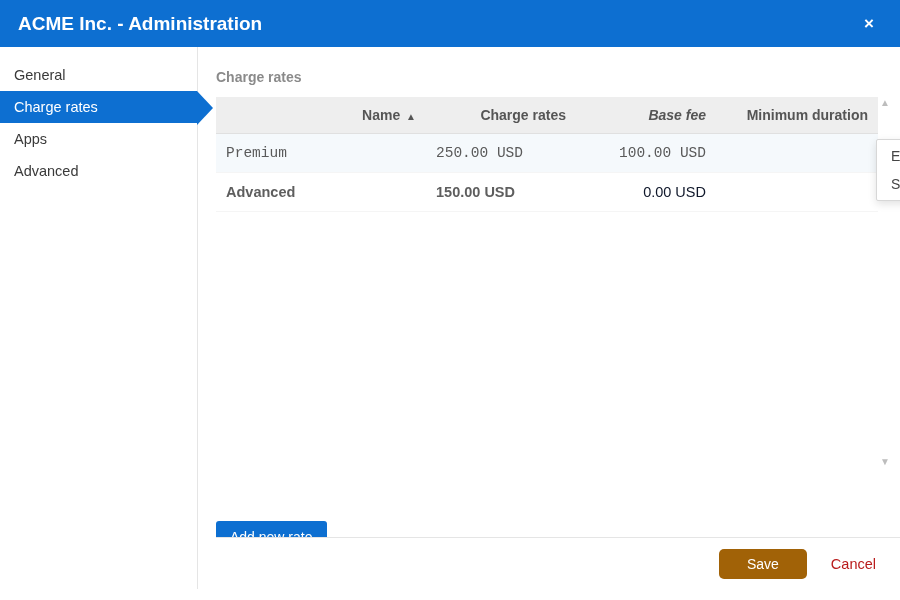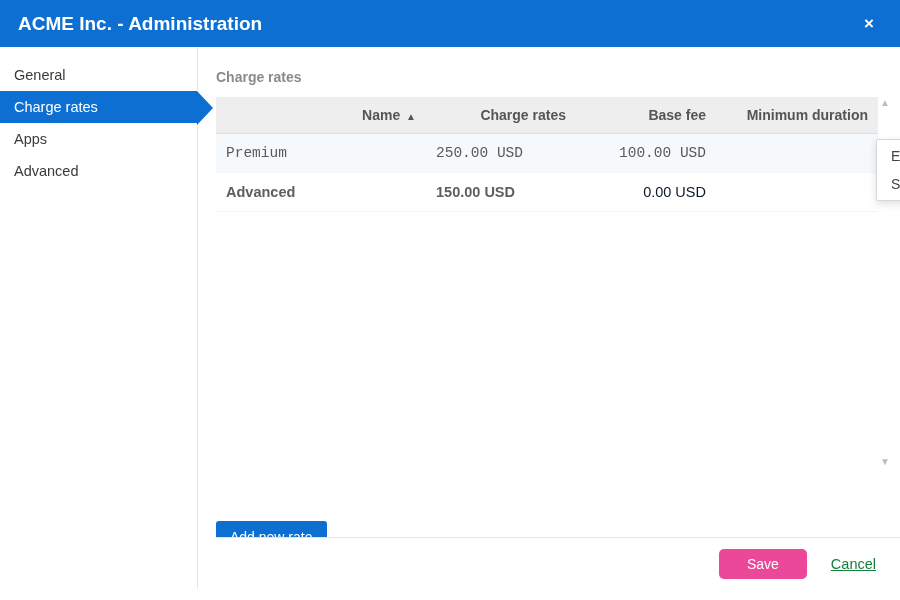--- a/index.html
+++ b/index.html
@@ -86,21 +86,21 @@
     background: #eeeeee;
     color: #555;
     font-weight: 700;
     text-align: right;
     padding: 10px 10px;
     border-bottom: 1px solid #e0e0e0;
     font-size: 14px;
   }
   table.rates thead th.col-name { width: 210px; }
   table.rates thead th.col-rate { width: 150px; }
-  table.rates thead th.col-base { width: 140px; text-align: right; }
+  table.rates thead th.col-base { width: 140px; text-align: right; font-style: italic; }
   table.rates thead th.col-min { }
   .sort-caret {
     font-size: 10px;
     margin-left: 2px;
     color: #555;
   }
   table.rates tbody td {
     padding: 11px 10px;
     font-size: 14.5px;
     color: #0f172a;
@@ -165,35 +165,34 @@
     border-top: 1px solid #e5e5e5;
     display: flex;
     align-items: center;
     justify-content: flex-end;
     gap: 18px;
     padding: 0 18px;
     width: calc(100% - 18px);
     background: #fff;
   }
   .btn-save {
-    background: #ec4899;
+    background: #a16207;
     color: #fff;
     border: none;
     border-radius: 5px;
     padding: 7px 28px;
     font-size: 14px;
     cursor: pointer;
   }
   .btn-cancel {
-    color: #15803d;
+    color: #b91c1c;
     background: none;
     border: none;
     font-size: 14.5px;
     cursor: pointer;
-    text-decoration: underline;
   }
   .spacer-area {
     height: 258px;
   }
 </style>
 </head>
 <body>
 
 <div class="header">
   <div class="header-title">ACME Inc. - Administration</div>

